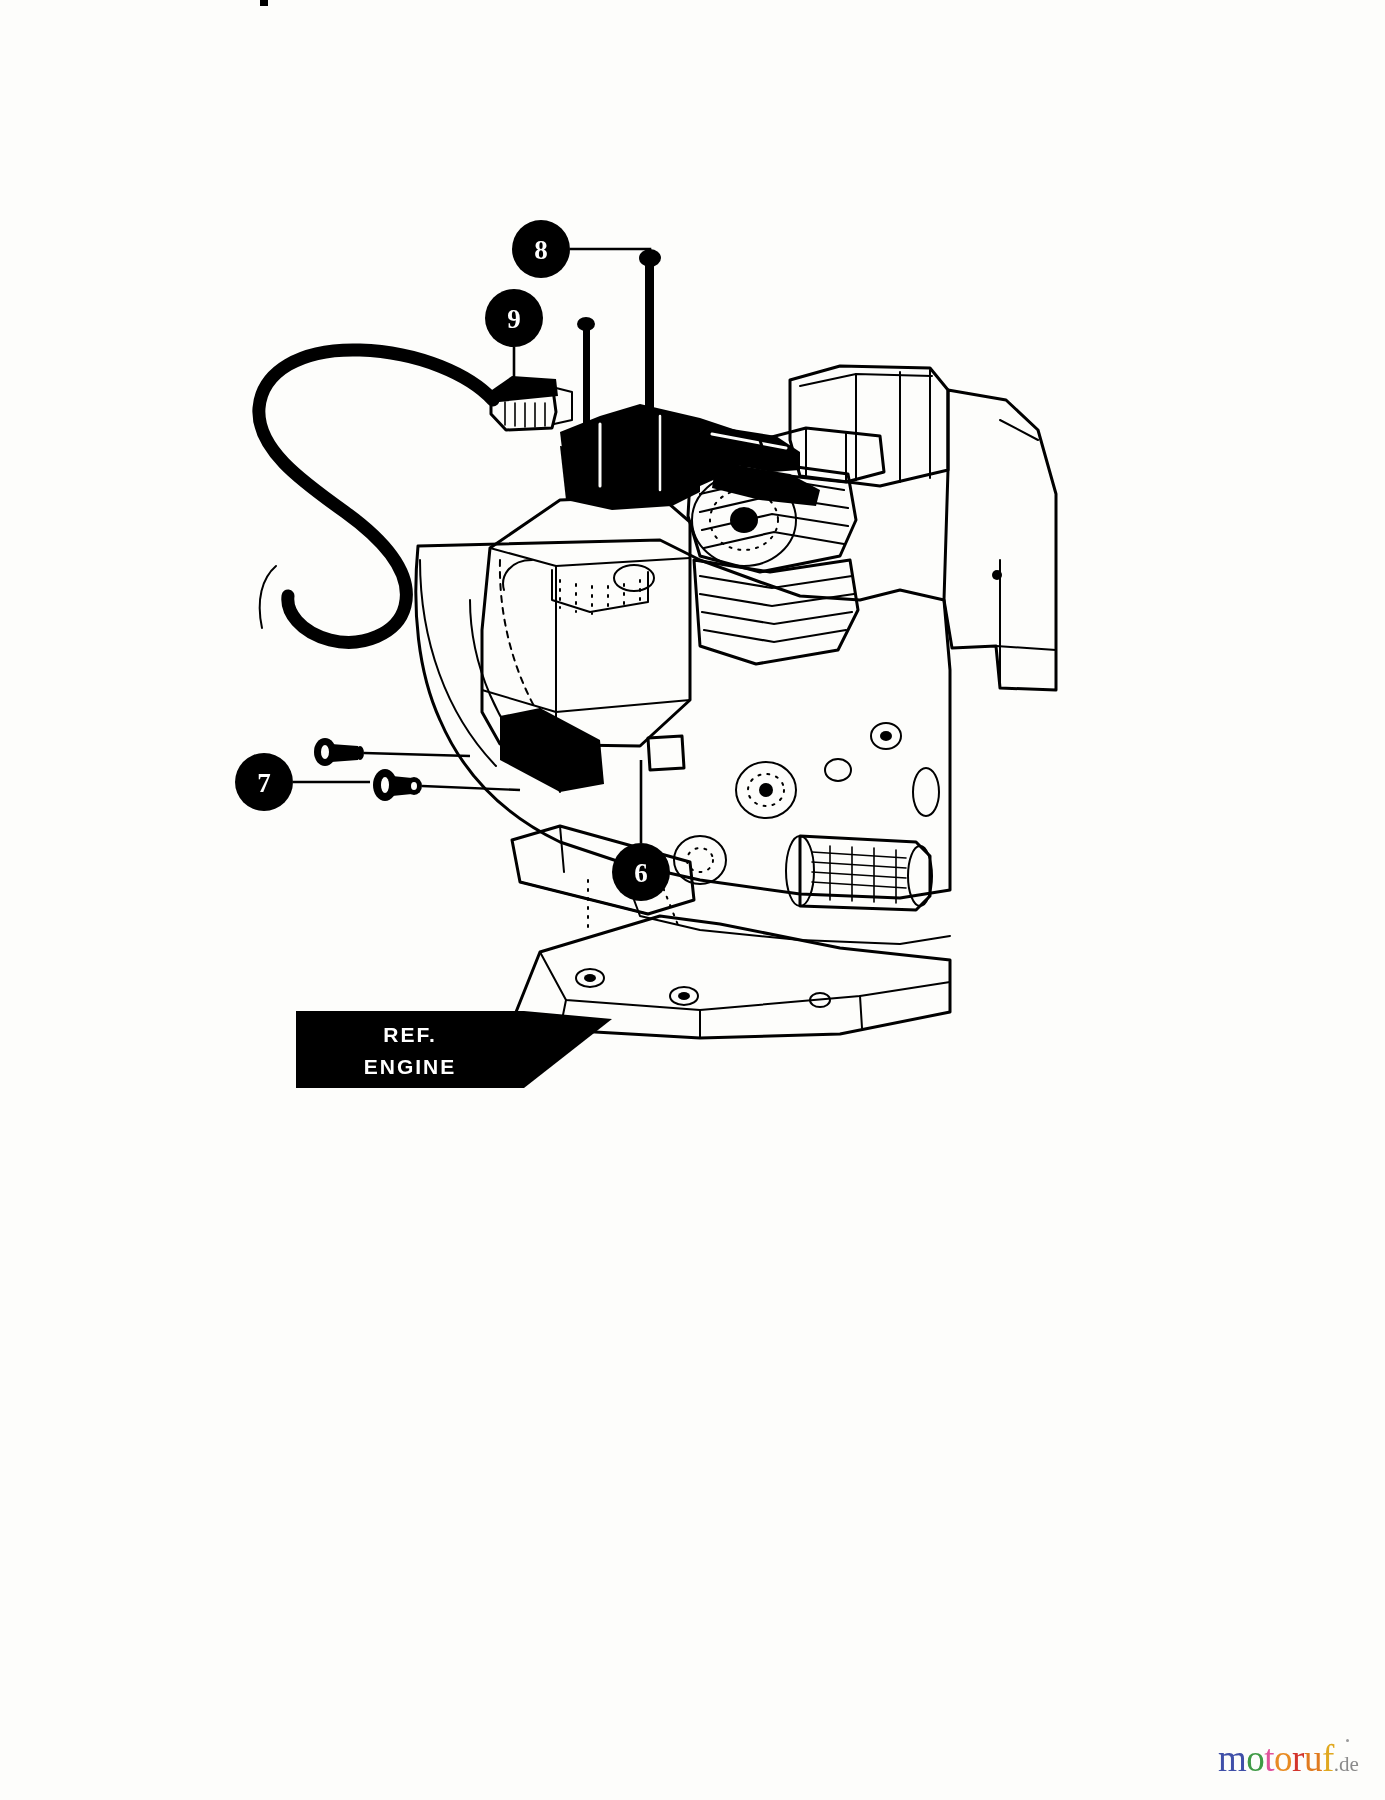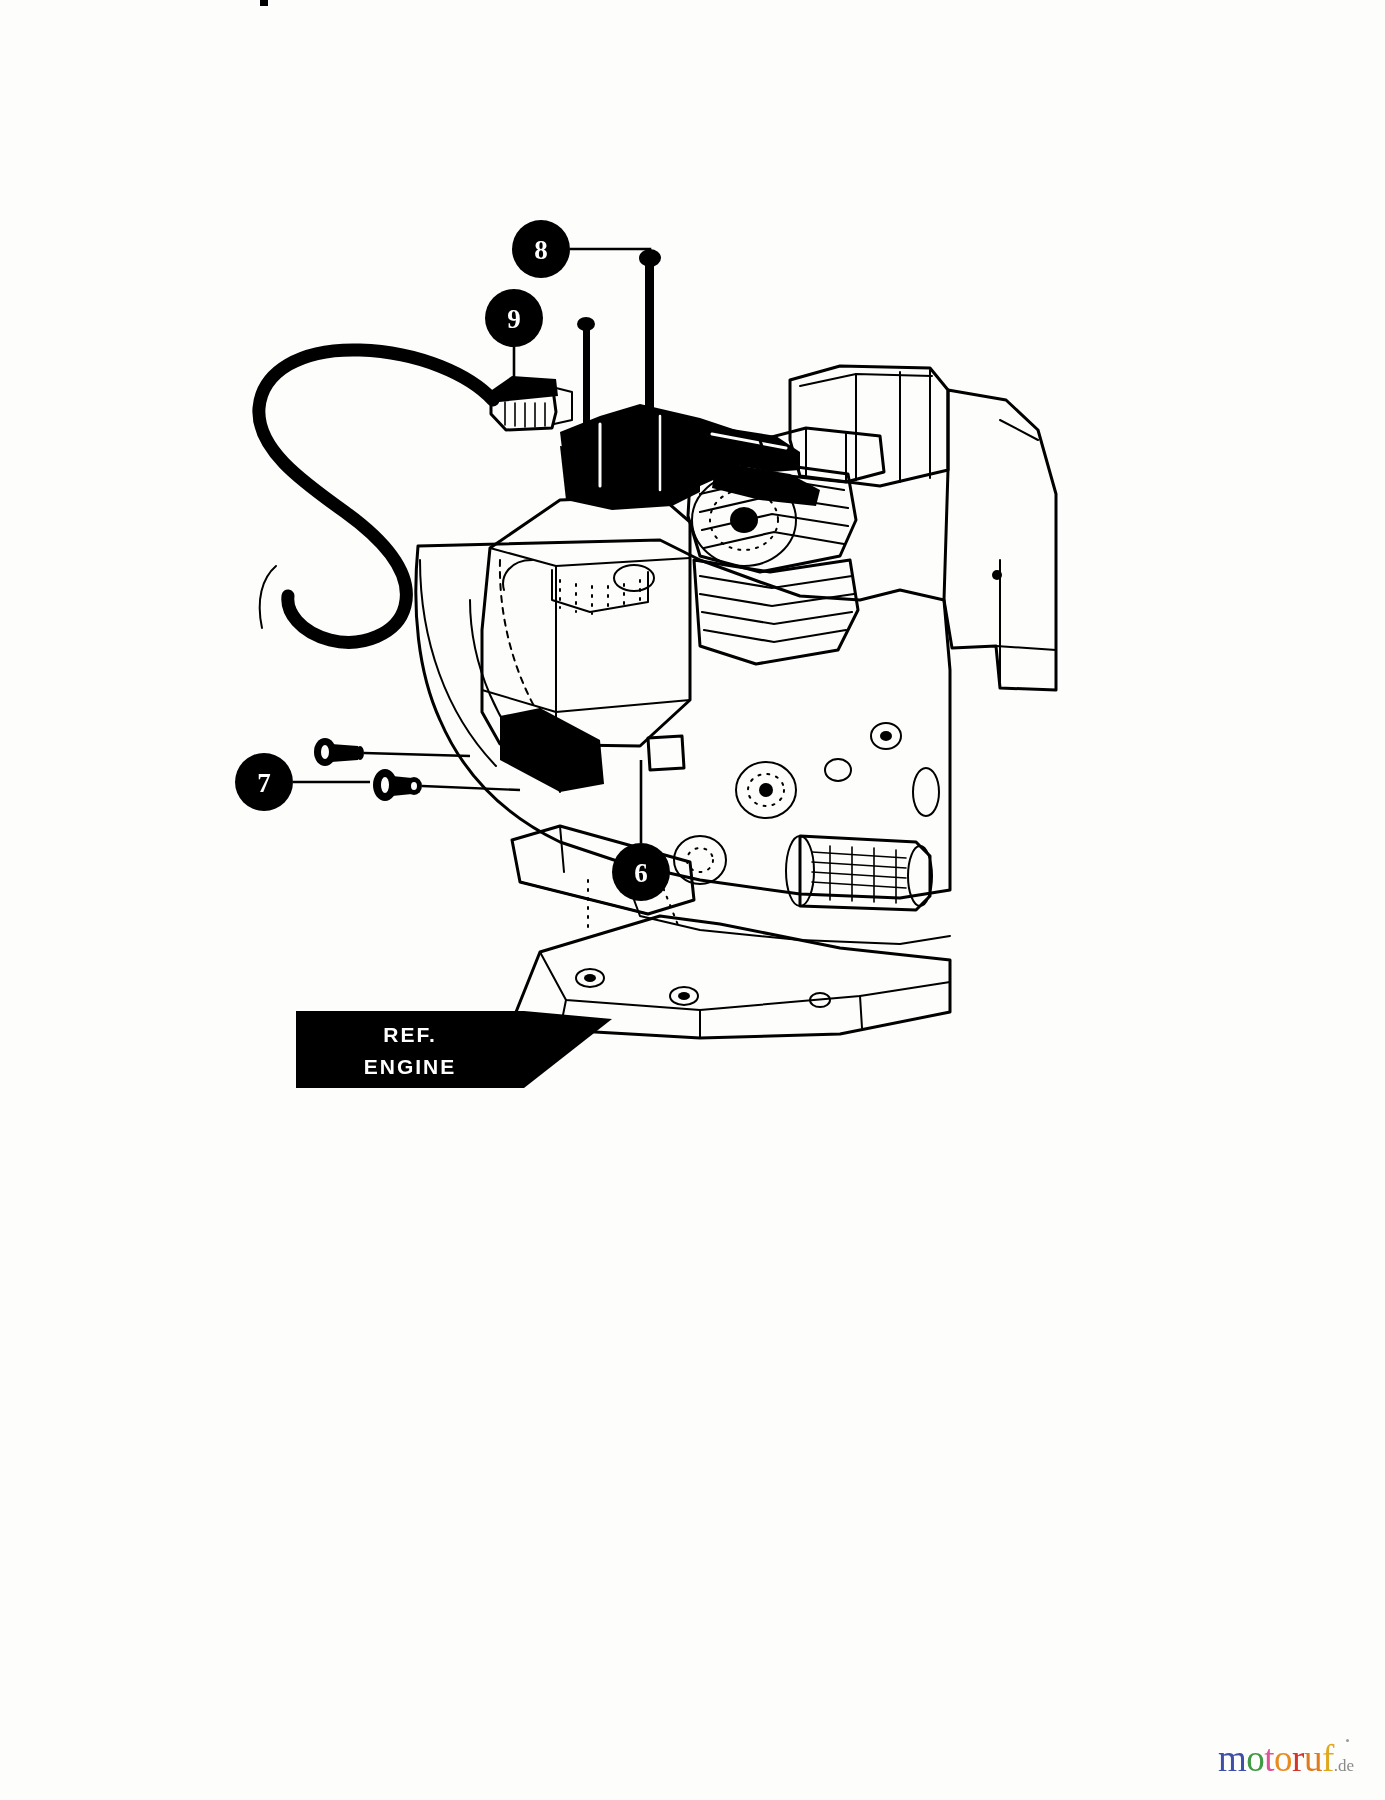--- a/index.html
+++ b/index.html
@@ -78,21 +78,21 @@
     width: 160px;
     height: 48px;
     font-family: "Liberation Serif", serif;
     font-size: 37px;
     line-height: 46px;
     white-space: nowrap;
     letter-spacing: -0.5px;
   }
   #watermark .wm-letter { font-weight: normal; }
   #watermark .wm-tld {
-    font-size: 17px;
+    font-size: 21px;
     color: #8a8a8a;
     letter-spacing: 0;
   }
   #watermark .wm-dot {
     position: absolute;
     right: 29px;
     top: 3px;
     width: 3px; height: 3px;
     border-radius: 50%;
     background: #9a9a9a;

